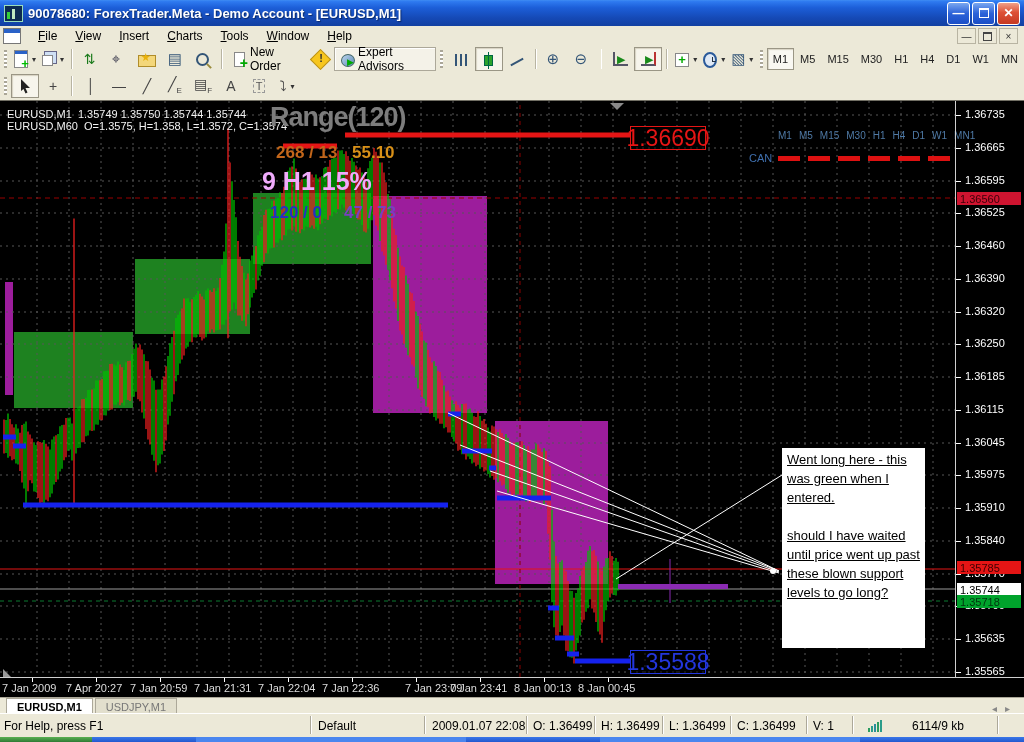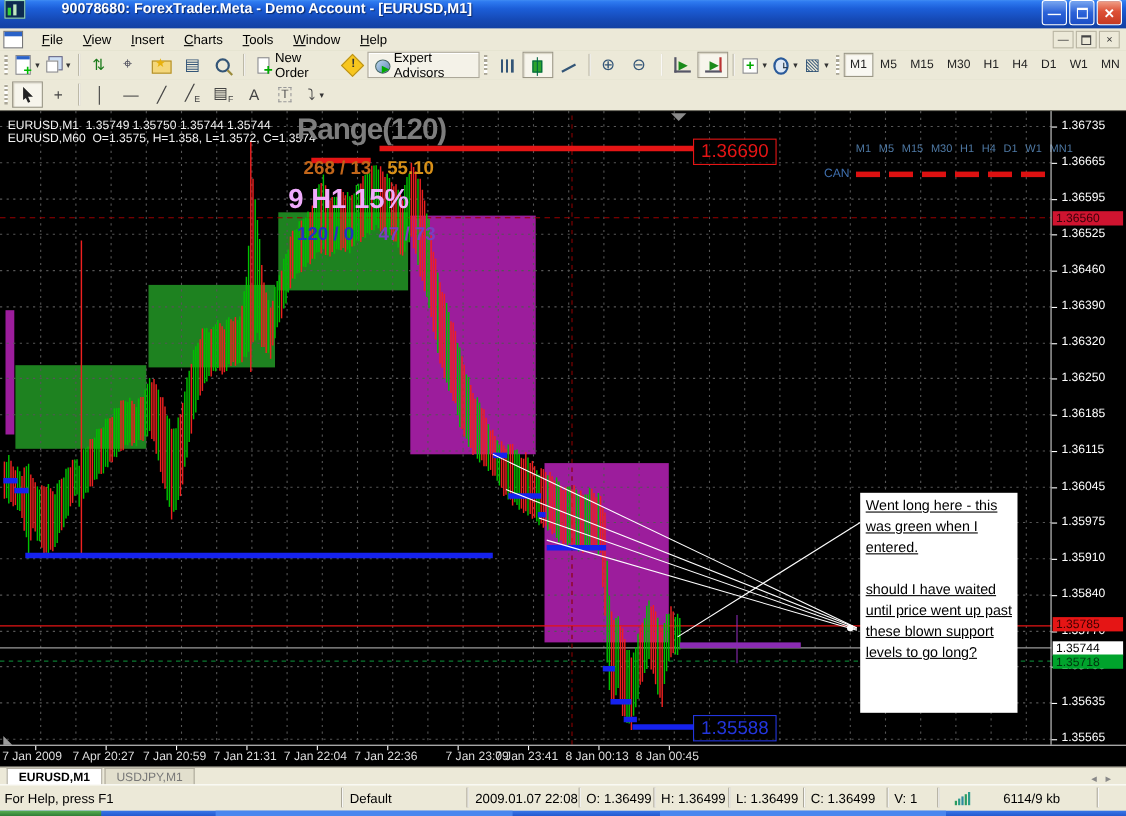--- a/index.html
+++ b/index.html
@@ -1,21 +1,21 @@
 <!DOCTYPE html>
 <html><head>
 <meta charset="utf-8">
 <style>
   html,body{margin:0;padding:0;background:#3a6ea5;}
   #app{position:relative;width:1024px;height:742px;overflow:hidden;background:#ece9d8;
        font-family:"Liberation Sans",sans-serif;font-size:12px;color:#000;}
   
   .titlebar{position:absolute;left:0;top:0;width:1024px;height:26px;
     background:linear-gradient(180deg,#3f8cf3 0%,#2e7af0 6%,#1c5ed8 30%,#1549b5 70%,#1240a2 100%);
-    display:flex;color:#fff;gap:28px;}
+    display:flex;align-items:center;color:#fff;}
   .app-icon{width:17px;height:15px;margin:0 5px 0 4px;background:#0c2a50;border:1px solid #9db;
     position:relative;flex:0 0 auto;}
   .app-icon::before{content:"";position:absolute;left:2px;bottom:2px;width:3px;height:7px;background:#35d13a;}
   .app-icon::after{content:"";position:absolute;left:7px;bottom:2px;width:3px;height:10px;background:#bfe8c0;}
   .title-text{font-weight:bold;font-size:13px;text-shadow:1px 1px 1px #0a2a6a;white-space:nowrap;}
   .winbtns{margin-left:auto;display:flex;gap:2px;padding-right:4px;}
   .wbtn{width:21px;height:21px;border-radius:3px;border:1px solid #fff;color:#fff;font-weight:bold;
     display:flex;align-items:center;justify-content:center;font-size:12px;
     background:linear-gradient(180deg,#7aa7f0 0%,#2b62d8 50%,#1b4ec6 100%);}
   .wbtn.close{background:linear-gradient(180deg,#f0a088 0%,#dd5136 45%,#c63a22 100%);}
@@ -95,21 +95,21 @@
   .ann-r1l{left:276px;top:42px;font-size:17px;color:#c2661a;}
   .ann-r1r{left:352px;top:42px;font-size:17px;color:#d89018;}
   .ann-r2{left:262px;top:66px;font-size:25px;color:#f0abfc;}
   .ann-r3l{left:270px;top:102px;font-size:17px;color:#2333c0;}
   .ann-r3r{left:344px;top:102px;font-size:17px;color:#7a3fc0;}
   #tf-row{position:absolute;left:778px;top:29px;display:flex;gap:7px;color:#4f7aa6;font-size:10px;}
   .can-label{position:absolute;left:749px;top:51px;color:#3f6fae;font-size:11px;}
   .can-dashes{position:absolute;left:778px;top:55px;width:174px;height:5px;
     background:repeating-linear-gradient(90deg,#dd1111 0 22px,transparent 22px 30px);}
   .price-callout{position:absolute;width:74px;height:22px;display:flex;align-items:center;justify-content:center;
-    font-size:17px;background:rgba(0,0,0,.55);}
+    font-size:23px;background:rgba(0,0,0,.55);}
   .callout-high{left:630px;top:25px;border:1px solid #e51515;color:#e51515;}
   .callout-low{left:630px;top:549px;border:1px solid #2336dd;color:#2336dd;}
   .note-box{position:absolute;left:782px;top:347px;width:143px;height:200px;background:#fff;color:#000;
     font-size:13px;line-height:19px;padding:2px 2px 0 5px;box-sizing:border-box;}
   .note-box p{margin:0 0 19px 0;text-decoration:underline;}
   .tri-top{position:absolute;left:610px;top:2px;width:0;height:0;border-left:7px solid transparent;
     border-right:7px solid transparent;border-top:7px solid #8a8a8a;}
   .tri-bl{position:absolute;left:3px;top:568px;width:0;height:0;border-bottom:8px solid #9a9a9a;border-right:8px solid transparent;}
   
   #price-axis{position:absolute;left:956px;top:0;width:68px;height:576px;}

